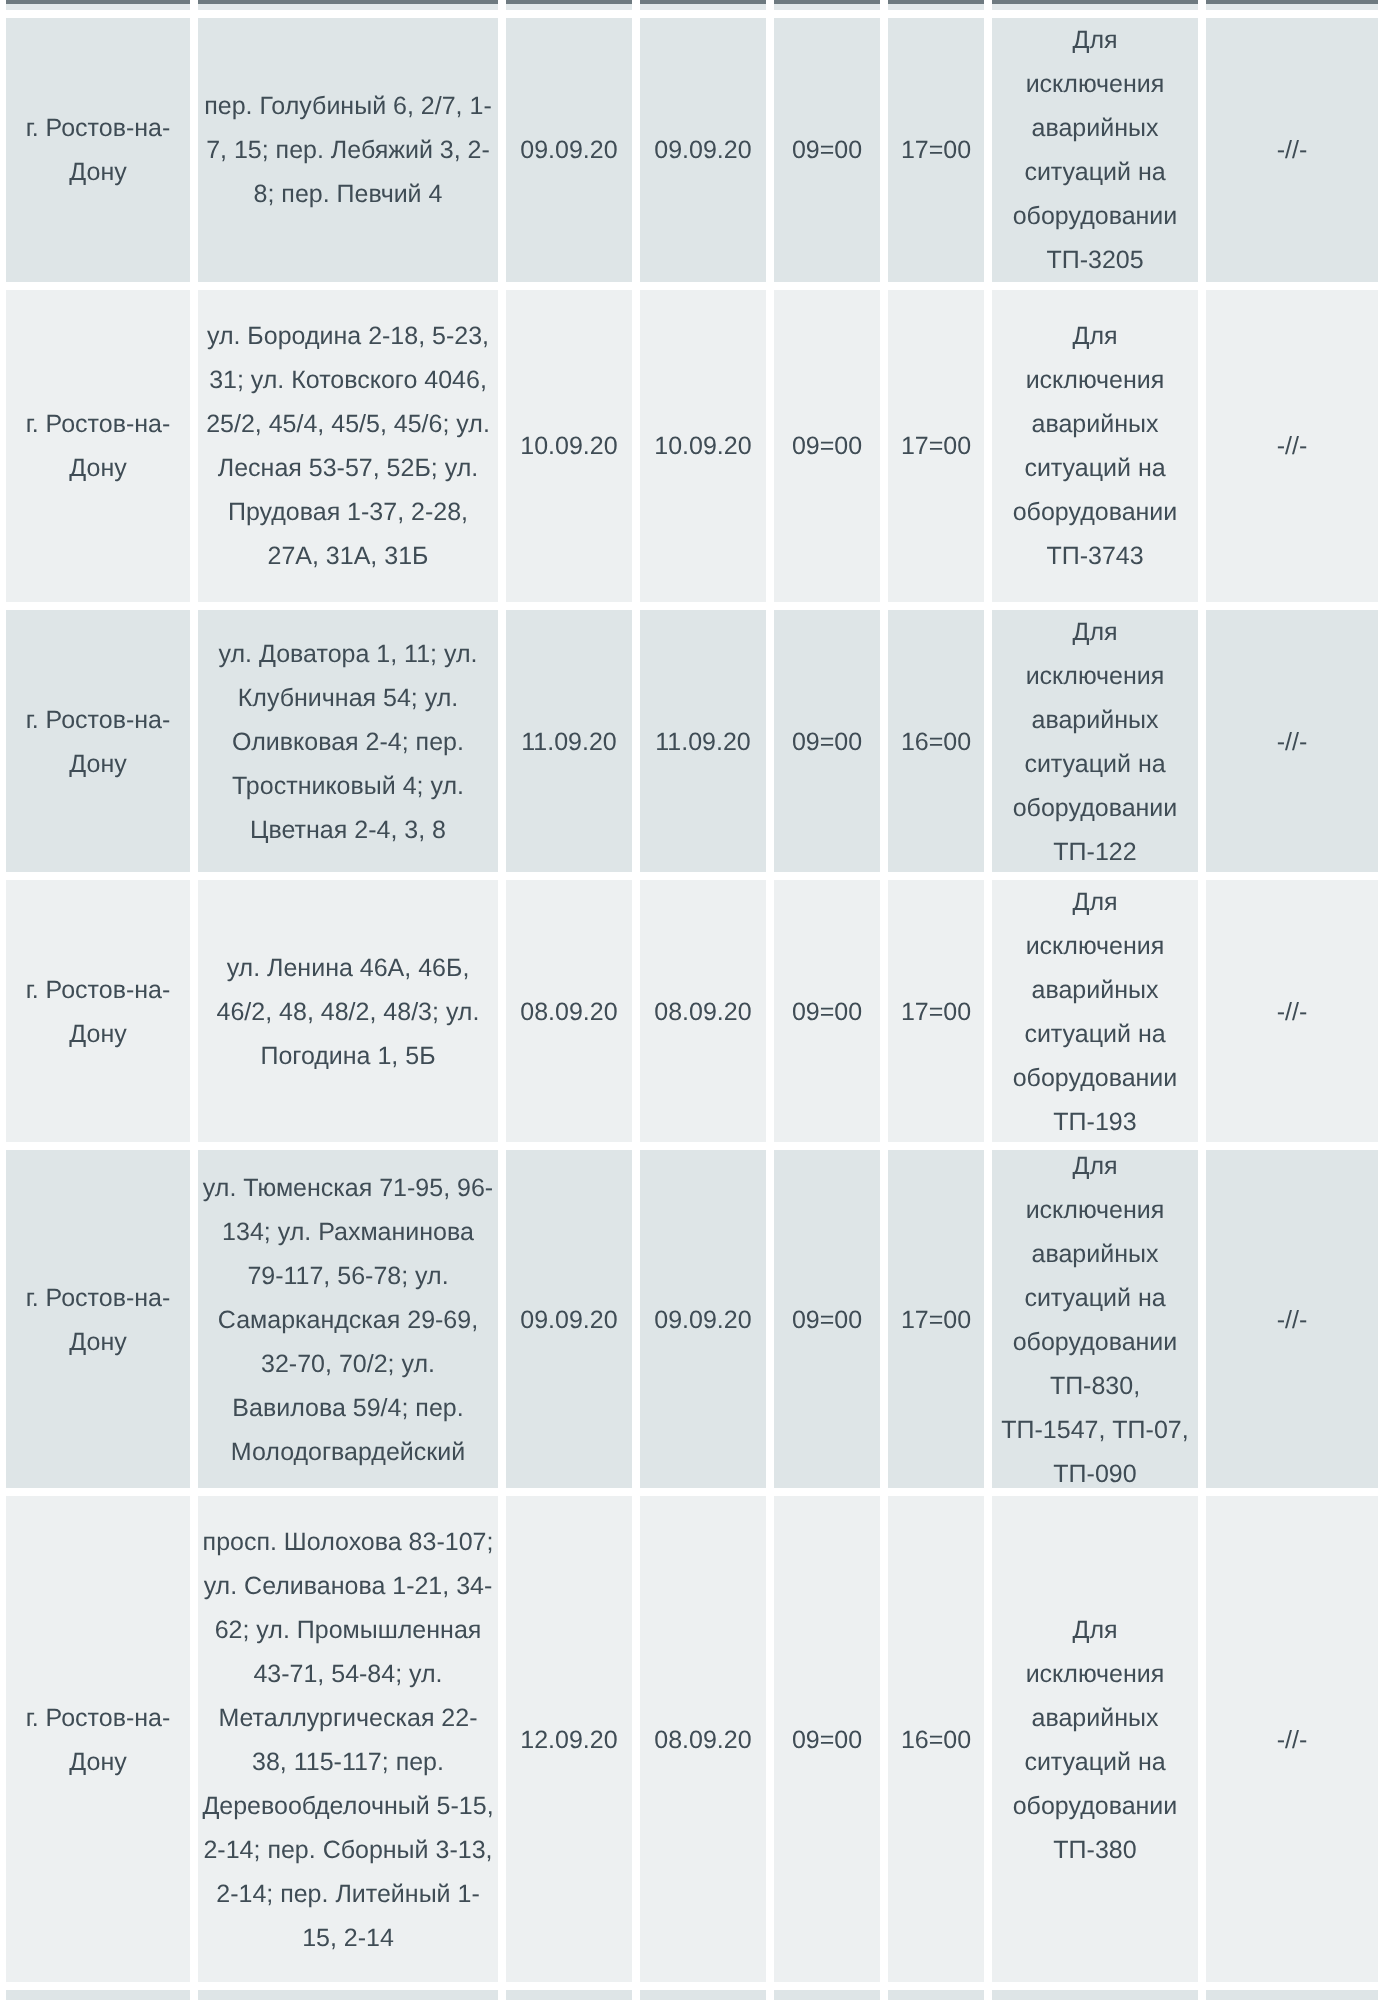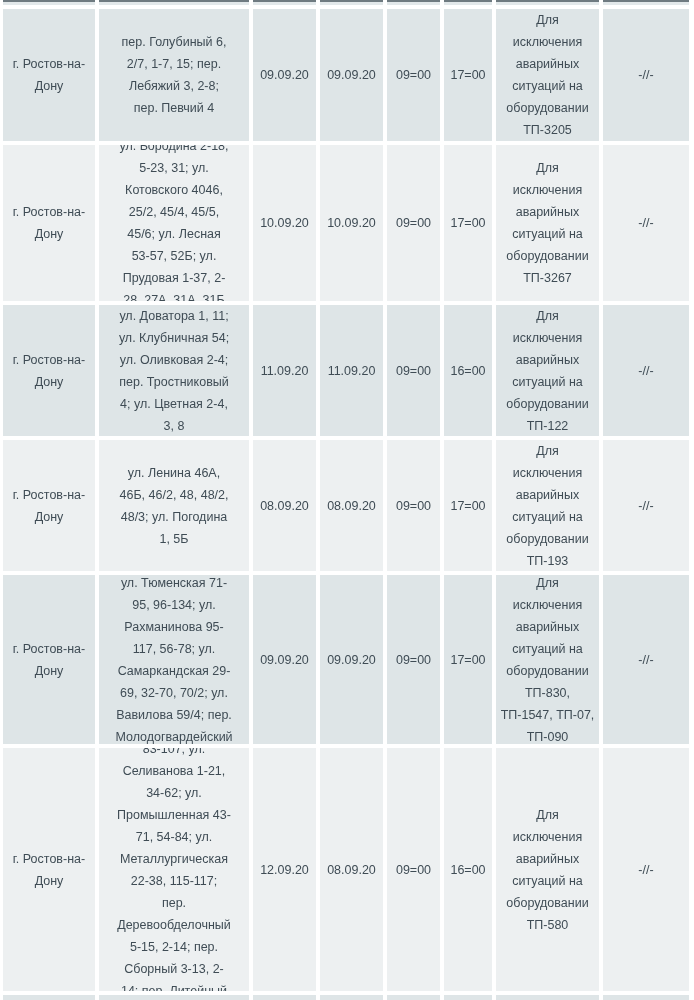--- a/index.html
+++ b/index.html
@@ -16,21 +16,21 @@
   }
   .row { display:contents; }
   .cell {
     display:flex; align-items:center; justify-content:center;
     text-align:center; box-sizing:border-box; overflow:hidden;
     padding:0 7px;
     color:#3f4c55; font-size:12.5px; line-height:22px;
   }
   .row-dark  > .cell { background:#dee5e7; }
   .row-light > .cell { background:#edf0f1; }
-  .c-addr   { padding:0 18px; }
+  .c-addr   { padding:0 2px; }
   .c-reason { padding:0 4px; }
   .c-date, .c-time { padding:0 2px; white-space:nowrap; }
   
   .hs { background:#e2e8ea; border-top:2px solid #6e7a80; padding:0; }
   
   .bs { background:#dee5e7; padding:0; }
 </style>
 </head>
 <body>
 
@@ -59,21 +59,21 @@
       <div class="cell c-note">-//-</div>
     </div>
 
     <div class="row row-light">
       <div class="cell c-city">г. Ростов-на-Дону</div>
       <div class="cell c-addr">ул. Бородина 2-18, 5-23, 31; ул. Котовского 4046, 25/2, 45/4, 45/5, 45/6; ул. Лесная 53-57, 52Б; ул. Прудовая 1-37, 2-28, 27А, 31А, 31Б</div>
       <div class="cell c-date">10.09.20</div>
       <div class="cell c-date">10.09.20</div>
       <div class="cell c-time">09=00</div>
       <div class="cell c-time">17=00</div>
-      <div class="cell c-reason">Для исключения аварийных ситуаций на оборудовании ТП-3267</div>
+      <div class="cell c-reason">Для исключения аварийных ситуаций на оборудовании ТП-3743</div>
       <div class="cell c-note">-//-</div>
     </div>
 
     <div class="row row-dark">
       <div class="cell c-city">г. Ростов-на-Дону</div>
       <div class="cell c-addr">ул. Доватора 1, 11; ул. Клубничная 54; ул. Оливковая 2-4; пер. Тростниковый 4; ул. Цветная 2-4, 3, 8</div>
       <div class="cell c-date">11.09.20</div>
       <div class="cell c-date">11.09.20</div>
       <div class="cell c-time">09=00</div>
       <div class="cell c-time">16=00</div>
@@ -87,37 +87,37 @@
       <div class="cell c-date">08.09.20</div>
       <div class="cell c-date">08.09.20</div>
       <div class="cell c-time">09=00</div>
       <div class="cell c-time">17=00</div>
       <div class="cell c-reason">Для исключения аварийных ситуаций на оборудовании ТП-193</div>
       <div class="cell c-note">-//-</div>
     </div>
 
     <div class="row row-dark">
       <div class="cell c-city">г. Ростов-на-Дону</div>
-      <div class="cell c-addr">ул. Тюменская 71-95, 96-134; ул. Рахманинова 95-117, 56-78; ул. Самаркандская 29-69, 32-70, 70/2; ул. Вавилова 59/4; пер. Молодогвардейский</div>
+      <div class="cell c-addr">ул. Тюменская 71-95, 96-134; ул. Рахманинова 79-117, 56-78; ул. Самаркандская 29-69, 32-70, 70/2; ул. Вавилова 59/4; пер. Молодогвардейский</div>
       <div class="cell c-date">09.09.20</div>
       <div class="cell c-date">09.09.20</div>
       <div class="cell c-time">09=00</div>
       <div class="cell c-time">17=00</div>
       <div class="cell c-reason">Для исключения аварийных ситуаций на оборудовании ТП-830, ТП-1547, ТП-07, ТП-090</div>
       <div class="cell c-note">-//-</div>
     </div>
 
     <div class="row row-light">
       <div class="cell c-city">г. Ростов-на-Дону</div>
       <div class="cell c-addr">просп. Шолохова 83-107; ул. Селиванова 1-21, 34-62; ул. Промышленная 43-71, 54-84; ул. Металлургическая 22-38, 115-117; пер. Деревообделочный 5-15, 2-14; пер. Сборный 3-13, 2-14; пер. Литейный 1-15, 2-14</div>
       <div class="cell c-date">12.09.20</div>
       <div class="cell c-date">08.09.20</div>
       <div class="cell c-time">09=00</div>
       <div class="cell c-time">16=00</div>
-      <div class="cell c-reason">Для исключения аварийных ситуаций на оборудовании ТП-580</div>
+      <div class="cell c-reason">Для исключения аварийных ситуаций на оборудовании ТП-380</div>
       <div class="cell c-note">-//-</div>
     </div>
 
     <div class="row">
       <div class="cell bs"></div>
       <div class="cell bs"></div>
       <div class="cell bs"></div>
       <div class="cell bs"></div>
       <div class="cell bs"></div>
       <div class="cell bs"></div>

